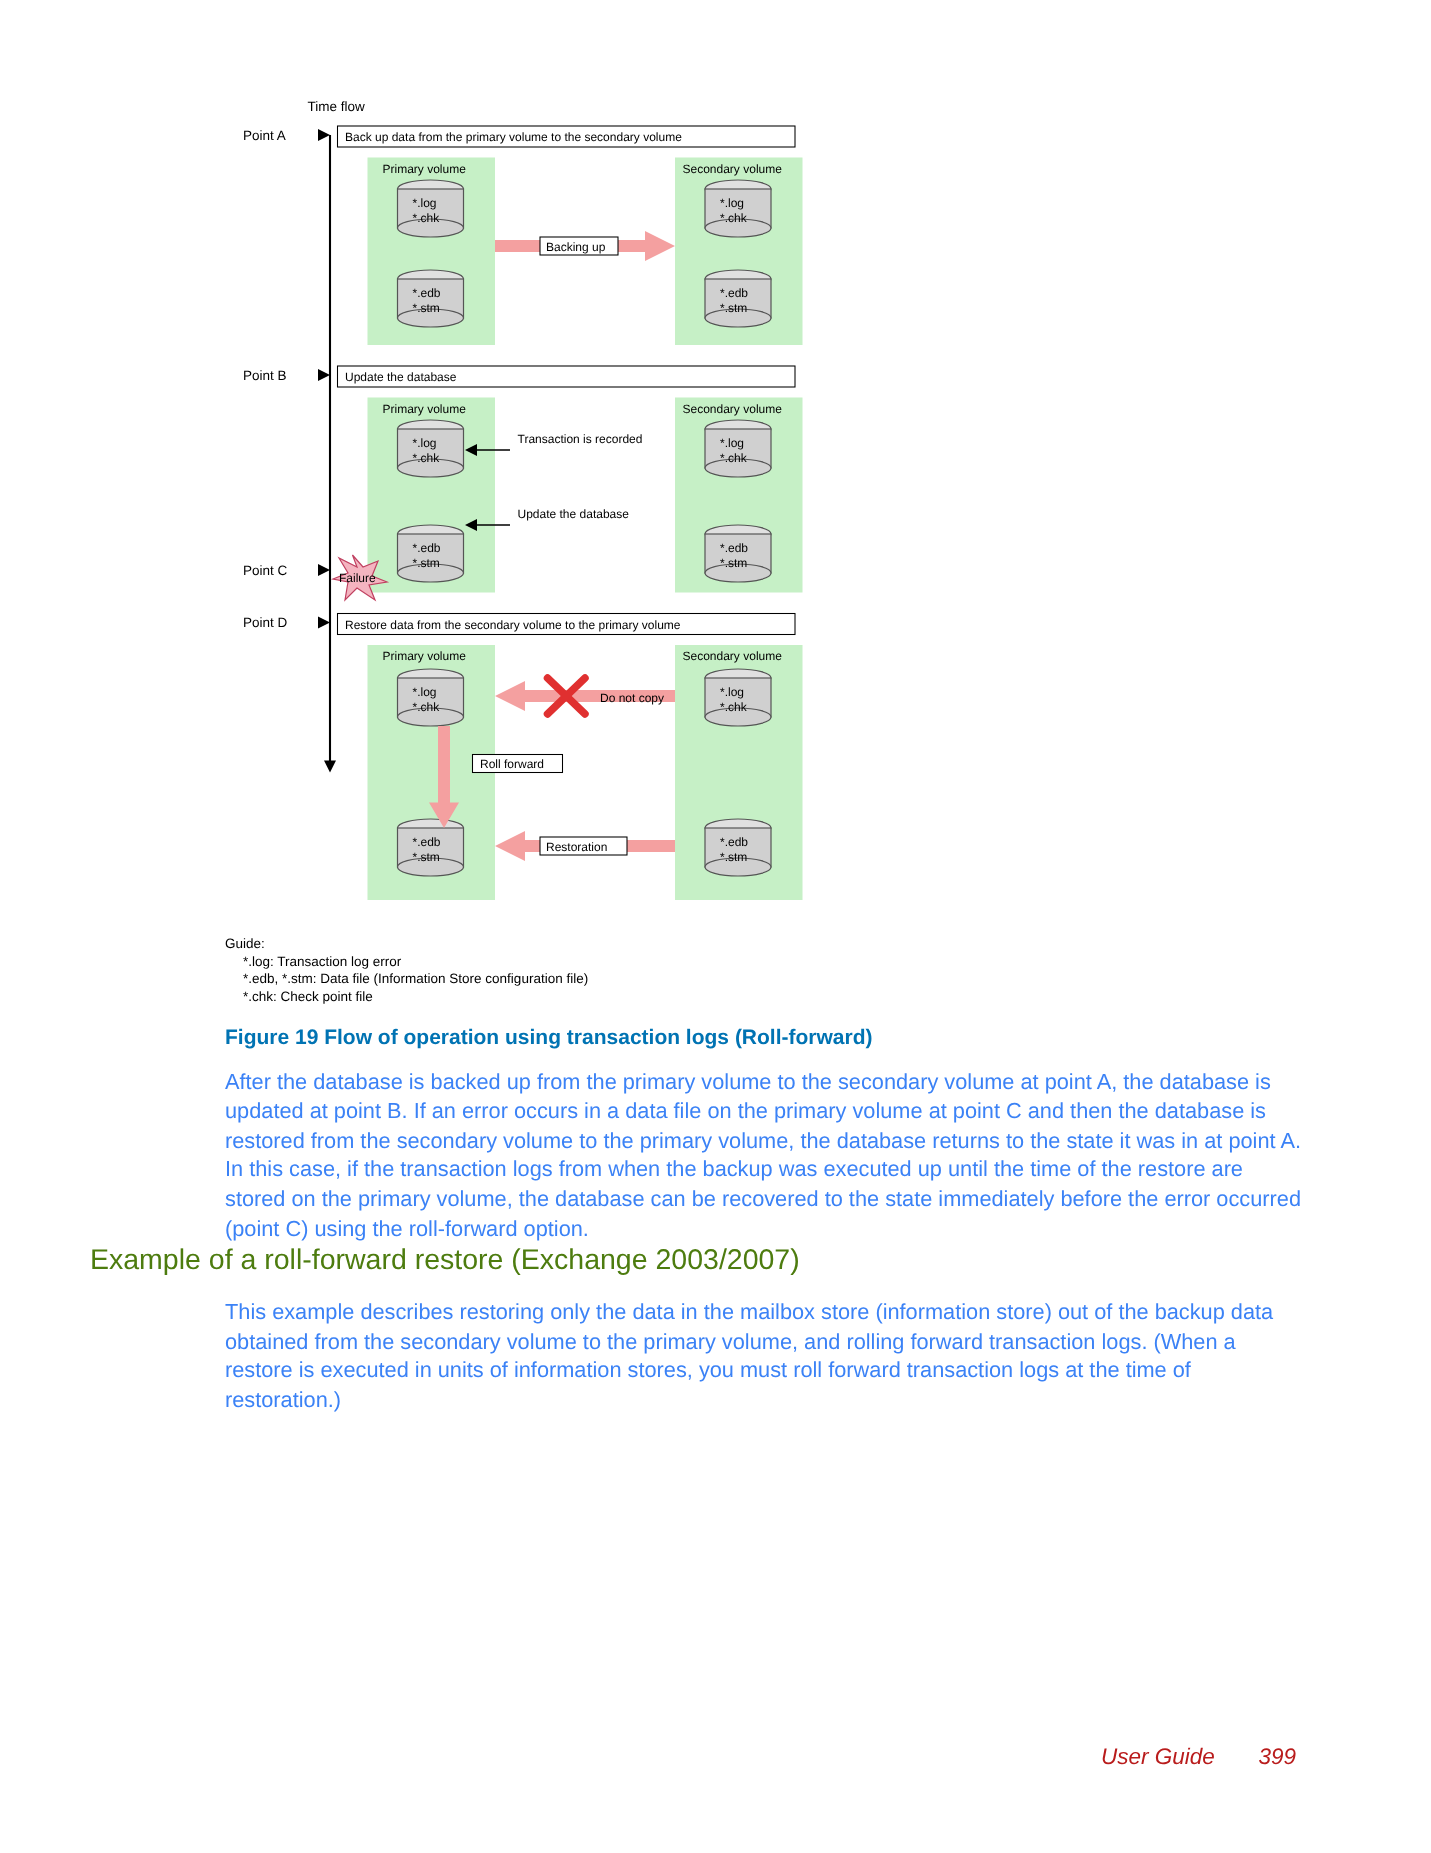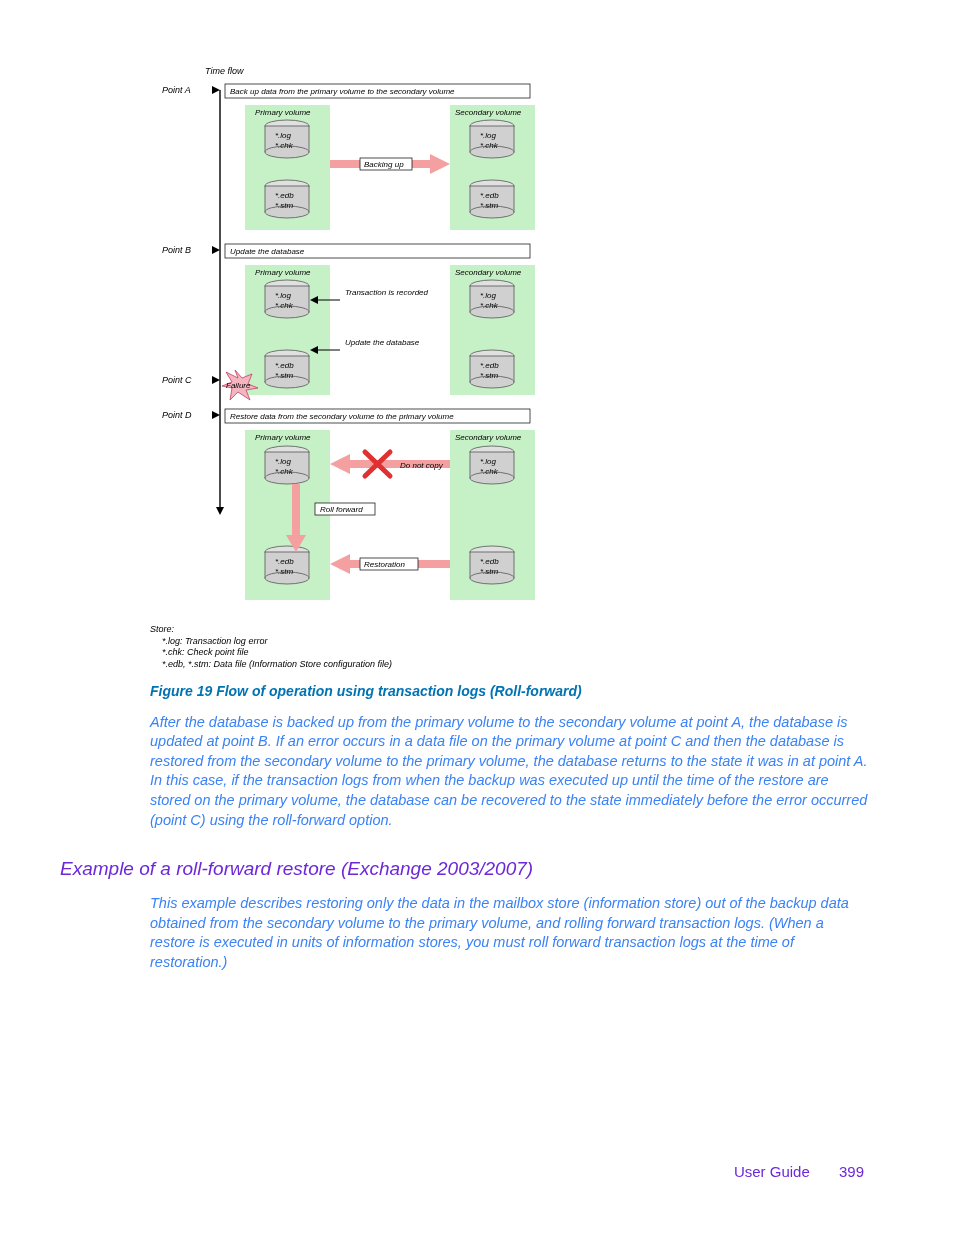--- a/index.html
+++ b/index.html
@@ -7,21 +7,20 @@
     padding: 0;
     font-family: Arial, Helvetica, sans-serif;
     width: 954px;
     height: 1235px;
     background: white;
     position: relative;
   }
   .page {
     padding: 60px 85px 50px 60px;
     box-sizing: border-box;
-    font-style: italic;
   }
   .diagram {
     margin-left: 90px;
     width: 420px;
     position: relative;
   }
   svg { display: block; }
   .cyl-top { fill: #e0e0e0; stroke: #555; stroke-width: 0.8; }
   .cyl-body { fill: #d0d0d0; stroke: #555; stroke-width: 0.8; }
   .cyl-bot { fill: #d0d0d0; stroke: #555; stroke-width: 0.8; }
@@ -41,31 +40,31 @@
   }
   .body-text {
     margin-left: 90px;
     margin-right: 0;
     margin-top: 14px;
     font-size: 14.5px;
     line-height: 1.35;
     color: #3b82f6;
   }
   .section-head {
-    margin-top: 28px;
     font-size: 19px;
-    color: #6d28d9;
+    color: #4d7c0f;
     font-weight: normal;
   }
   .footer {
     position: absolute;
     bottom: 55px;
     right: 90px;
     font-size: 15px;
-    color: #6d28d9;
+    color: #b91c1c;
+    font-style: italic;
   }
   .footer .pn { margin-left: 25px; }
   .legend-block { margin-left: 90px; margin-top: 4px; font-size: 9px; line-height: 1.3; }
 </style>
 </head>
 <body>
 
 <div class="page">
 
   <div class="diagram">
@@ -230,24 +229,24 @@
       <text x="170" y="452" class="txt-tiny">Roll forward</text>
 
       <polygon class="pink-arrow" points="300,500 200,500 200,494 180,504 200,514 200,508 300,508"></polygon>
       <rect x="210" y="498" width="58" height="12" class="box-white"></rect>
       <text x="214" y="507" class="txt-tiny">Restoration</text>
 
     </svg>
   </div>
 
   <div class="legend-block">
-    <div>Store:</div>
+    <div>Guide:</div>
     <div style="margin-left:12px">*.log: Transaction log error</div>
+    <div style="margin-left:12px">*.edb, *.stm: Data file (Information Store configuration file)</div>
     <div style="margin-left:12px">*.chk: Check point file</div>
-    <div style="margin-left:12px">*.edb, *.stm: Data file (Information Store configuration file)</div>
   </div>
 
   <div class="figure-caption">Figure 19 Flow of operation using transaction logs (Roll-forward)</div>
 
   <div class="body-text">After the database is backed up from the primary volume to the secondary volume at point A, the database is updated at point B. If an error occurs in a data file on the primary volume at point C and then the database is restored from the secondary volume to the primary volume, the database returns to the state it was in at point A. In this case, if the transaction logs from when the backup was executed up until the time of the restore are stored on the primary volume, the database can be recovered to the state immediately before the error occurred (point C) using the roll-forward option.</div>
 
   <div class="section-head">Example of a roll-forward restore (Exchange 2003/2007)</div>
 
   <div class="body-text">This example describes restoring only the data in the mailbox store (information store) out of the backup data obtained from the secondary volume to the primary volume, and rolling forward transaction logs. (When a restore is executed in units of information stores, you must roll forward transaction logs at the time of restoration.)</div>
 

